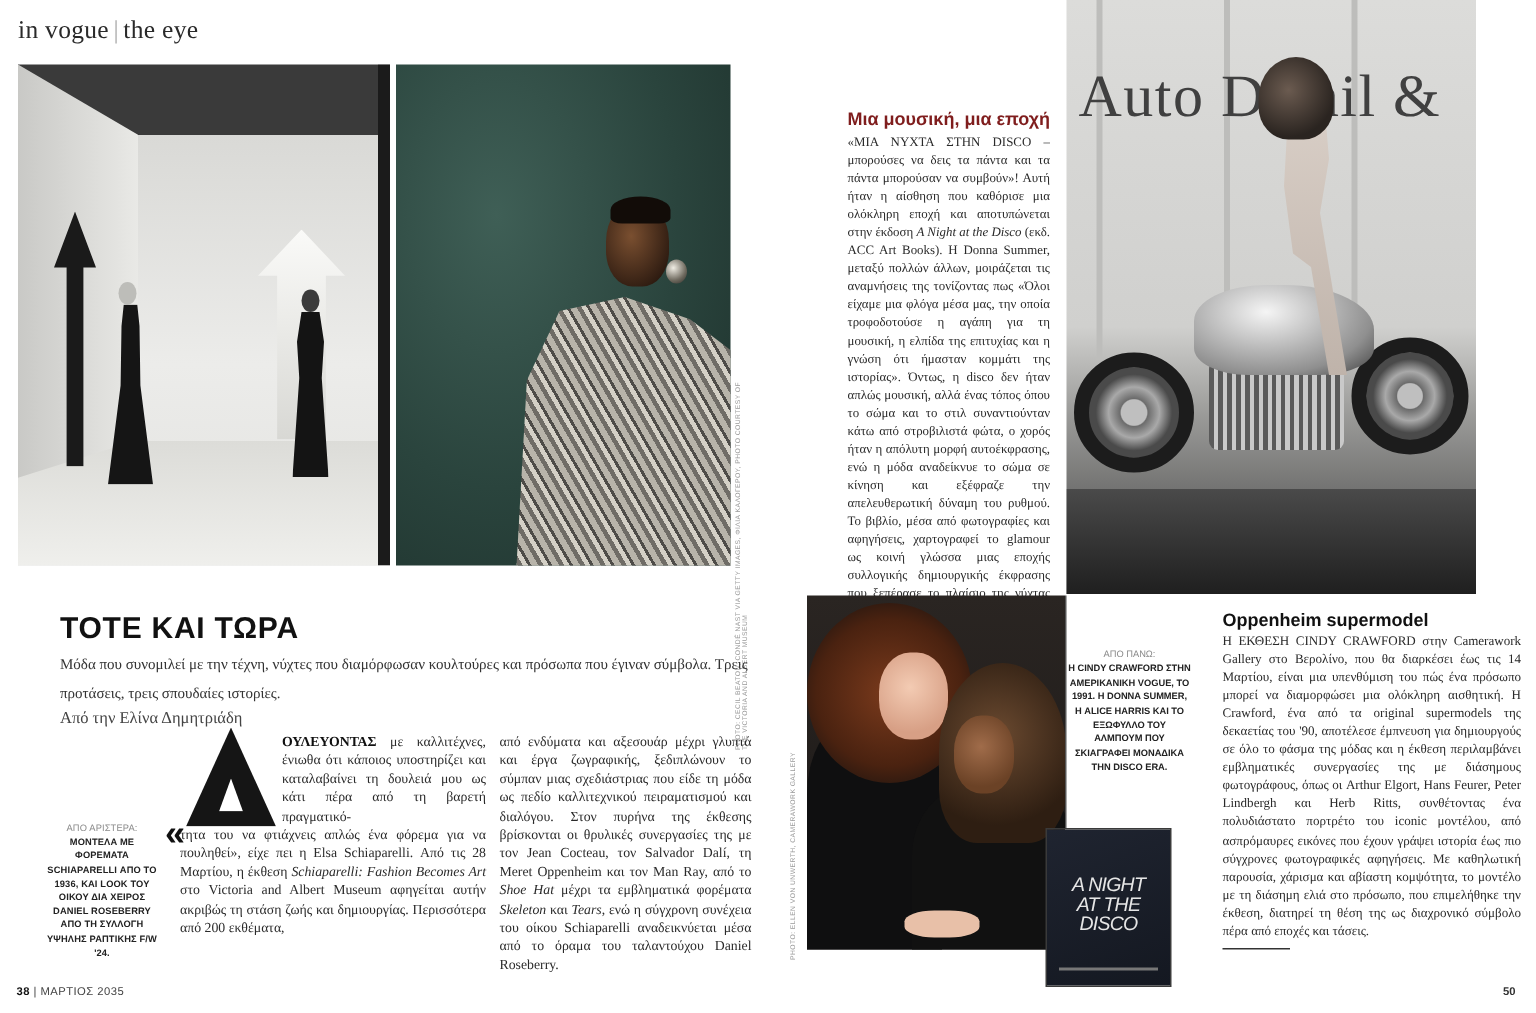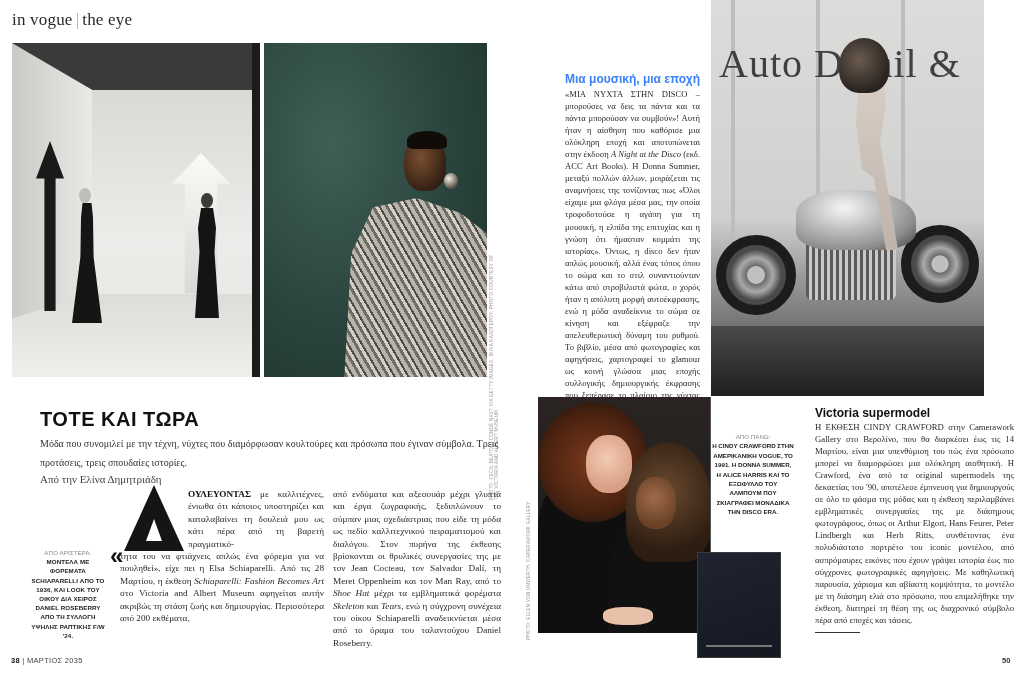--- a/index.html
+++ b/index.html
@@ -50,21 +50,21 @@
   .dropcap .hole { position: absolute; left: 22px; top: 34px; width: 16px; height: 22px; background: #fff; clip-path: polygon(50% 0, 100% 100%, 0 100%); }
 
   .body-text { font-size: 9.2px; line-height: 12.4px; color: #2a2a2a; text-align: justify; }
   .col1-indent { left: 188px; top: 488px; width: 136px; }
   .col1-full { left: 120px; top: 550px; width: 204px; }
   .col2 { left: 333px; top: 488px; width: 168px; }
   .body-text b { font-weight: 700; color: #111; }
   .body-text i { font-style: italic; }
 
   
-  .sidebar-title { left: 565px; top: 72px; font-family: "Liberation Sans", sans-serif; font-weight: 700; font-size: 12px; color: #3b82f6; }
+  .sidebar-title { left: 565px; top: 72px; font-family: "Liberation Sans", sans-serif; font-weight: 700; font-size: 12px; color: #7f1d1d; }
   .sidebar-text { left: 565px; top: 88px; width: 135px; font-size: 8.6px; line-height: 12.05px; text-align: justify; color: #2a2a2a; }
 
   
   .photo3 { left: 711px; top: 0; width: 273px; height: 396px; background: linear-gradient(180deg, #dcdcda 0%, #d0d0ce 55%, #9a9a98 70%, #3c3c3c 100%); overflow: hidden; }
   .photo3 .sign { position: absolute; left: 8px; top: 40px; font-family: "Liberation Serif", serif; font-size: 40px; color: #404040; letter-spacing: 1px; white-space: nowrap; }
   .photo3 .pillar { position: absolute; top: 0; width: 4px; height: 240px; background: #bdbdbb; }
   .photo3 .bike { position: absolute; left: 5px; top: 180px; width: 260px; height: 150px; }
   .photo3 .wheel { position: absolute; border-radius: 50%; border: 10px solid #1c1c1c; background: radial-gradient(circle, #bfbfbf 0 20%, #6c6c6c 22%, #a9a9a9 40%, #4a4a4a 60%); }
   .photo3 .tank { position: absolute; left: 80px; top: 10px; width: 120px; height: 60px; border-radius: 40% 50% 30% 30%; background: radial-gradient(ellipse at 40% 30%, #f5f5f5, #8f8f8f 70%, #3f3f3f); }
   .photo3 .engine { position: absolute; left: 90px; top: 60px; width: 90px; height: 60px; background: repeating-linear-gradient(90deg, #5a5a5a 0 3px, #c9c9c9 3px 6px); border-radius: 6px; }
@@ -188,24 +188,29 @@
   <div class="hand"></div>
 </div>
 
 <div class="abs mid-box-line"></div>
 <div class="abs caption-mid">
   <span class="lead">ΑΠΟ ΠΑΝΩ:</span>
   <span class="body">Η CINDY CRAWFORD ΣΤΗΝ ΑΜΕΡΙΚΑΝΙΚΗ VOGUE, ΤΟ 1991. Η DONNA SUMMER, Η ALICE HARRIS ΚΑΙ ΤΟ ΕΞΩΦΥΛΛΟ ΤΟΥ ΑΛΜΠΟΥΜ ΠΟΥ ΣΚΙΑΓΡΑΦΕΙ ΜΟΝΑΔΙΚΑ ΤΗΝ DISCO ERA.</span>
 </div>
 
 <div class="abs book">
+  <div class="book-title">
+    <div>A NIGHT</div>
+    <div>AT THE</div>
+    <div>DISCO</div>
+  </div>
   <div class="book-sub"></div>
 </div>
 
-<div class="abs sm-title">Victoria supermodel</div>
+<div class="abs sm-title">Oppenheim supermodel</div>
 <div class="abs sm-text">Η ΕΚΘΕΣΗ CINDY CRAWFORD στην Camerawork Gallery στο Βερολίνο, που θα διαρκέσει έως τις 14 Μαρτίου, είναι μια υπενθύμιση του πώς ένα πρόσωπο μπορεί να διαμορφώσει μια ολόκληρη αισθητική. Η Crawford, ένα από τα original supermodels της δεκαετίας του '90, αποτέλεσε έμπνευση για δημιουργούς σε όλο το φάσμα της μόδας και η έκθεση περιλαμβάνει εμβληματικές συνεργασίες της με διάσημους φωτογράφους, όπως οι Arthur Elgort, Hans Feurer, Peter Lindbergh και Herb Ritts, συνθέτοντας ένα πολυδιάστατο πορτρέτο του iconic μοντέλου, από ασπρόμαυρες εικόνες που έχουν γράψει ιστορία έως πιο σύγχρονες φωτογραφικές αφηγήσεις. Με καθηλωτική παρουσία, χάρισμα και αβίαστη κομψότητα, το μοντέλο με τη διάσημη ελιά στο πρόσωπο, που επιμελήθηκε την έκθεση, διατηρεί τη θέση της ως διαχρονικό σύμβολο πέρα από εποχές και τάσεις.</div>
 <div class="abs sm-rule"></div>
 
 <div class="abs folio-left">
   <b>38</b>
   <span>|</span>
   <span>ΜΑΡΤΙΟΣ 2035</span>
 </div>
 <div class="abs folio-right">50</div>
 

